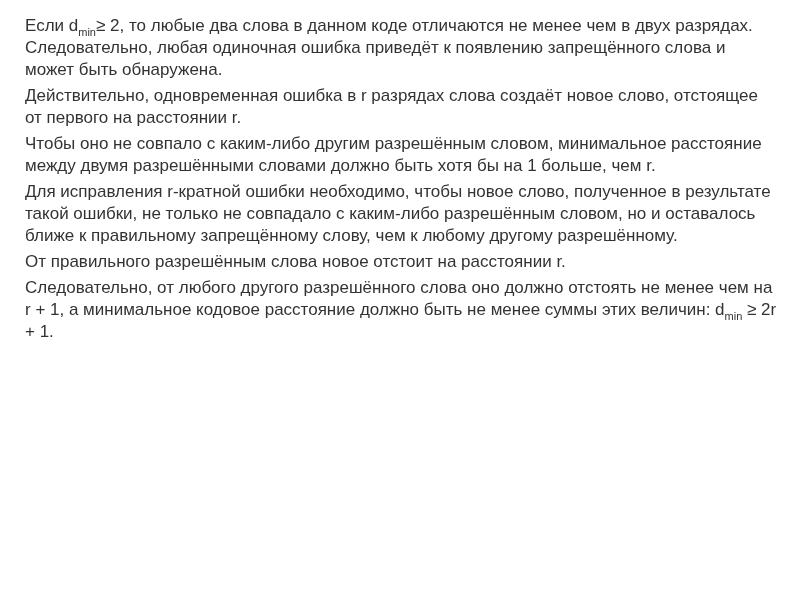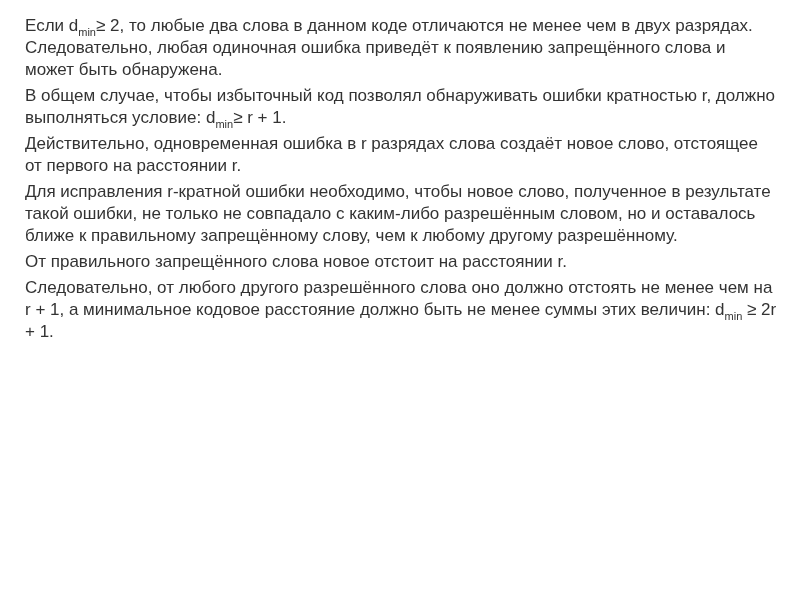--- a/index.html
+++ b/index.html
@@ -34,19 +34,19 @@
     line-height: 0;
     vertical-align: -5px;
   }
 </style>
 </head>
 <body>
 
 <div class="slide">
   <div class="slide-content" id="slide-content" style="color: rgb(51, 51, 51);">
       <p class="para"><span>Если d</span><span class="sub">min</span><span>≥ 2, то любые два слова в данном коде отличаются не менее чем в двух разрядах. Следовательно, любая одиночная ошибка приведёт к появлению запрещённого слова и может быть обнаружена.</span></p>
-      <p class="para"><span>В общем случае, чтобы избыточный код позволял обнаруживать ошибки кратностью r, должно выполняться условие: d</span><span class="sub">min</span><span>≥ r + 1.</span></p>
       <p class="para"><span>Действительно, одновременная ошибка в r разрядах слова создаёт новое слово, отстоящее от первого на расстоянии r.</span></p>
+      <p class="para"><span>Чтобы оно не совпало с каким-либо другим разрешённым словом, минимальное расстояние между двумя разрешёнными словами должно быть хотя бы на 1 больше, чем r.</span></p>
       <p class="para"><span>Для исправления r-кратной ошибки необходимо, чтобы новое слово, полученное в результате такой ошибки, не только не совпадало с каким-либо разрешённым словом, но и оставалось ближе к правильному запрещённому слову, чем к любому другому разрешённому.</span></p>
-      <p class="para"><span>От правильного запрещённого слова новое отстоит на расстоянии r.</span></p>
+      <p class="para"><span>От правильного разрешённым слова новое отстоит на расстоянии r.</span></p>
       <p class="para"><span>Следовательно, от любого другого разрешённого слова оно должно отстоять не менее чем на r + 1, а минимальное кодовое расстояние должно быть не менее суммы этих величин: d</span><span class="sub">min</span><span> ≥ 2r + 1.</span></p>
     </div>
 </div>
 
 </body></html>

